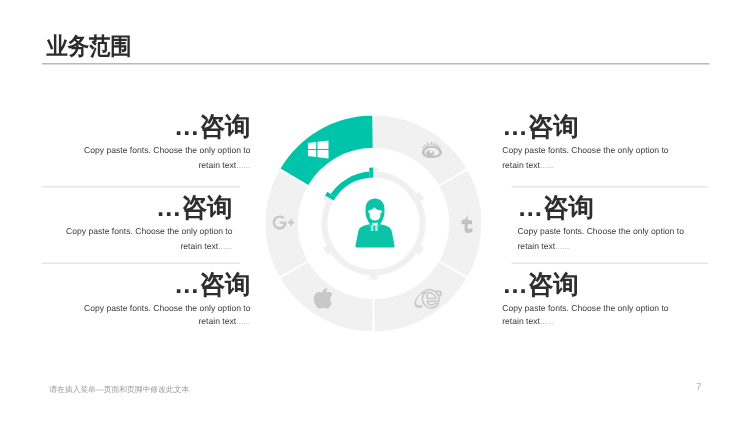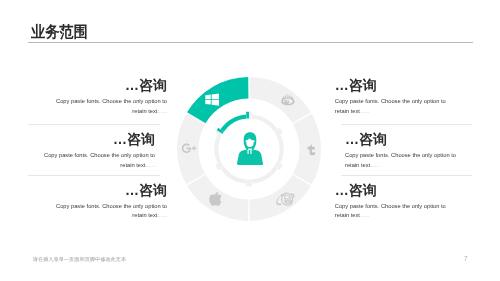--- a/index.html
+++ b/index.html
@@ -1,21 +1,21 @@
 <!DOCTYPE html>
 <html><head>
 <meta charset="utf-8">
 <style>
   html,body{margin:0;padding:0;}
   body{width:500px;height:281px;background:#ffffff;font-family:"Liberation Sans",sans-serif;overflow:hidden;}
   .slide{position:relative;width:500px;height:281px;background:#fff;}
   .title{position:absolute;left:31.2px;top:24px;font-size:15.6px;font-weight:bold;color:#2b2b2b;letter-spacing:-0.1px;line-height:1;transform:scaleX(0.915);transform-origin:left top;}
   .title-rule{position:absolute;left:28px;top:42px;width:445px;height:1px;background:#b9b9b9;}
   .card{position:absolute;}
-  .card .h{font-size:14px;font-weight:bold;color:#2e2e2e;line-height:12px;white-space:nowrap;}
+  .card .h{font-size:17px;font-weight:bold;color:#2e2e2e;line-height:12px;white-space:nowrap;}
   .card .b{font-size:5.72px;color:#3a3a3a;line-height:9.35px;margin-top:6.3px;}
   .card .b .dots{color:#b5b5b5;}
   .card.left{text-align:right;}
   .card.right{text-align:left;}
   .divider{position:absolute;height:1px;background:#e7e7e7;}
   .footer{position:absolute;left:32.8px;top:255.5px;font-size:5.2px;color:#9a9a9a;}
   .pagenum{position:absolute;left:464px;top:255px;font-size:6.5px;color:#b0b0b0;}
   .donut{position:absolute;left:177px;top:77px;width:144px;height:144px;}
 </style>
 </head>

